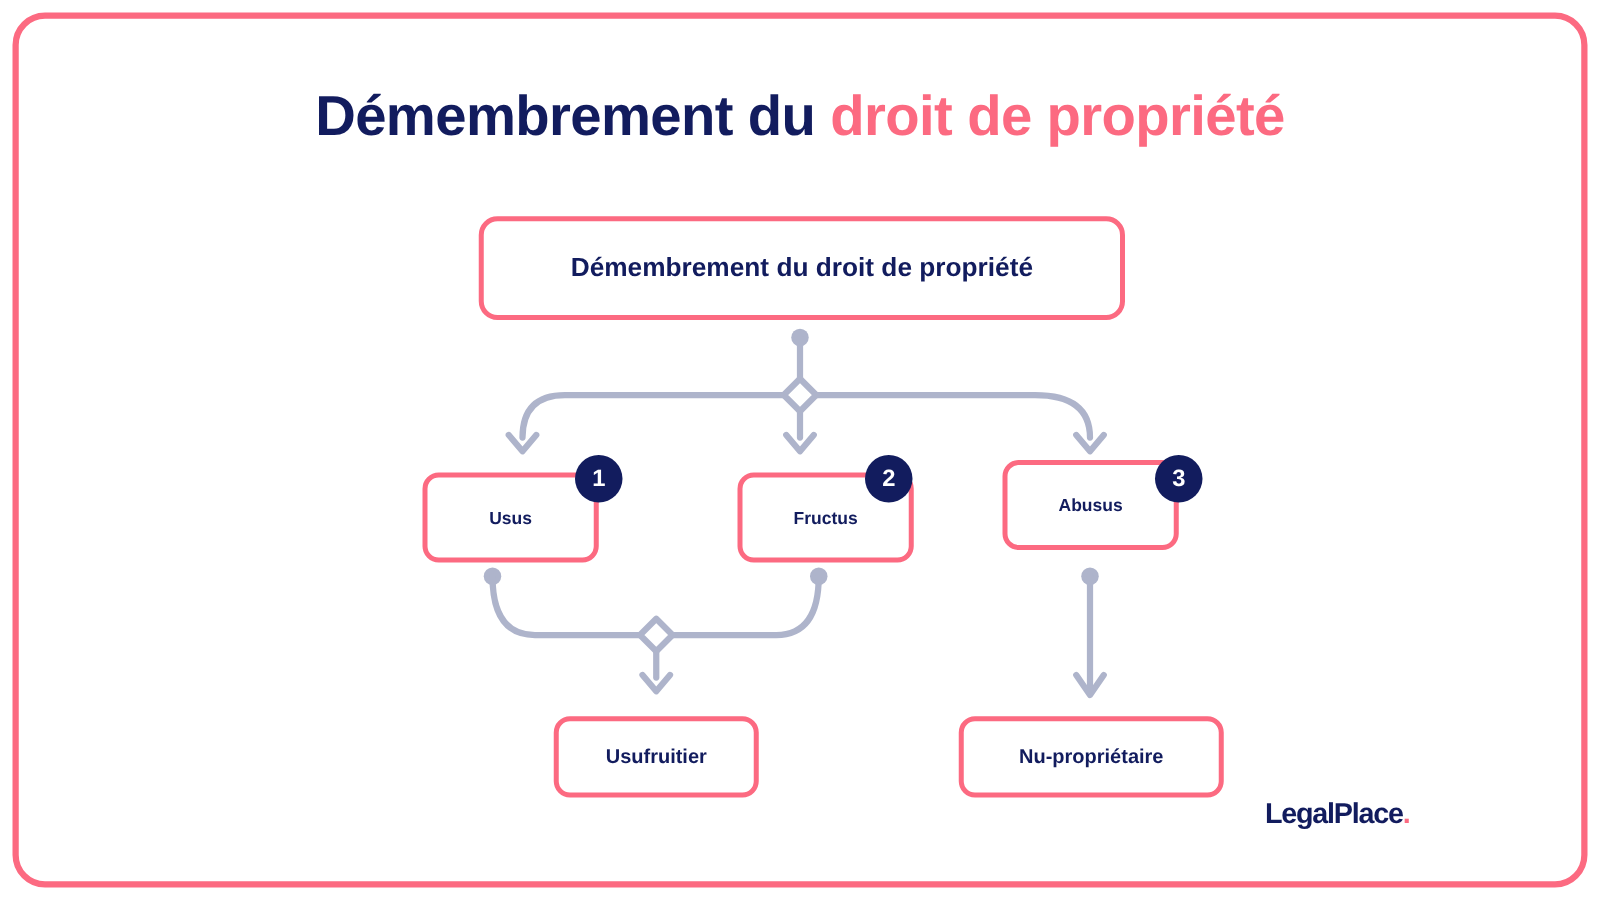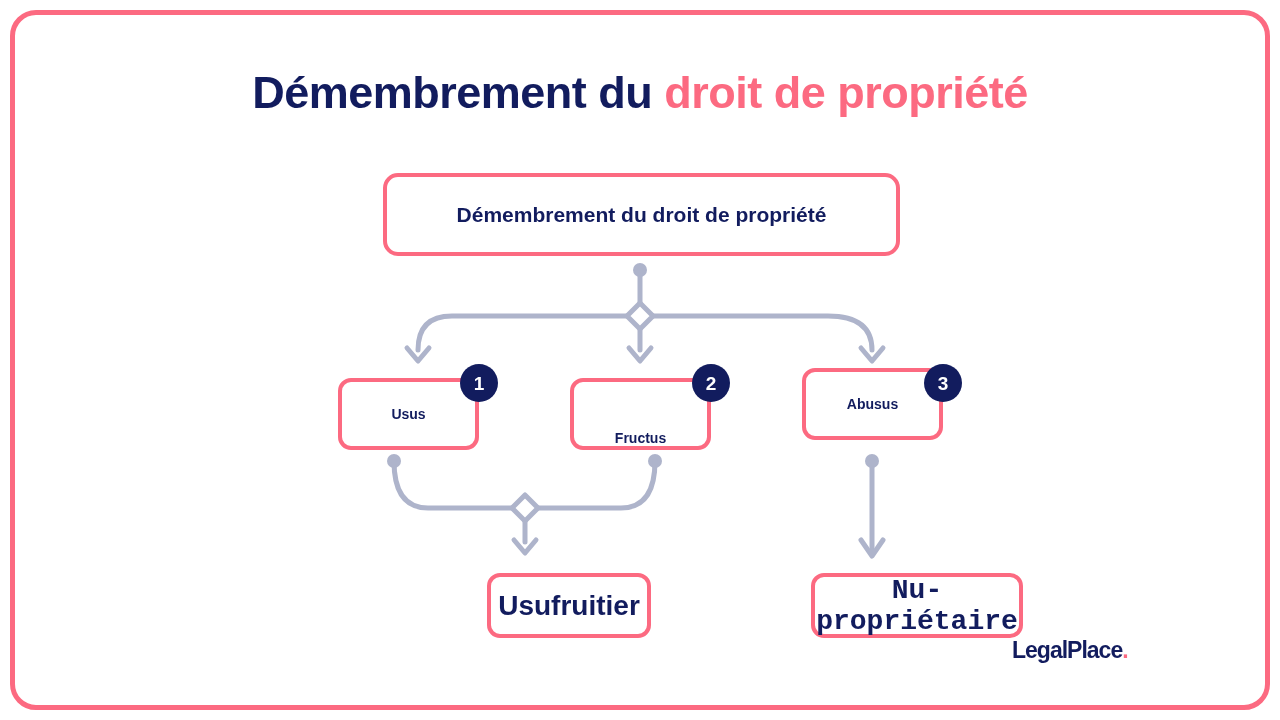--- a/index.html
+++ b/index.html
@@ -77,30 +77,29 @@
     height: 83px;
     font-size: 21px;
     border-radius: 15px;
   }
   .node-mid {
     width: 141px;
     height: 72px;
     font-size: 14px;
   }
   #node-usus    { left: 338px; top: 378px; }
-  #node-fructus { left: 570px; top: 378px; align-items: flex-end; }
+  #node-fructus { left: 590px; top: 378px; }
   #node-abusus  { left: 802px; top: 368px; }
 
   .node-leaf {
     height: 65px;
-    font-size: 28px;
-    margin-left: 44px;
+    font-size: 16px;
   }
   #node-usufruitier   { left: 443px; top: 573px; width: 164px; }
-  #node-nuproprio     { left: 767px; top: 573px; width: 212px; font-family: Liberation Mono, monospace; }
+  #node-nuproprio     { left: 767px; top: 573px; width: 212px; }
 
   
   .badge {
     position: absolute;
     width: 38px;
     height: 38px;
     border-radius: 50%;
     background: #121C5E;
     color: #ffffff;
     font-size: 19px;

